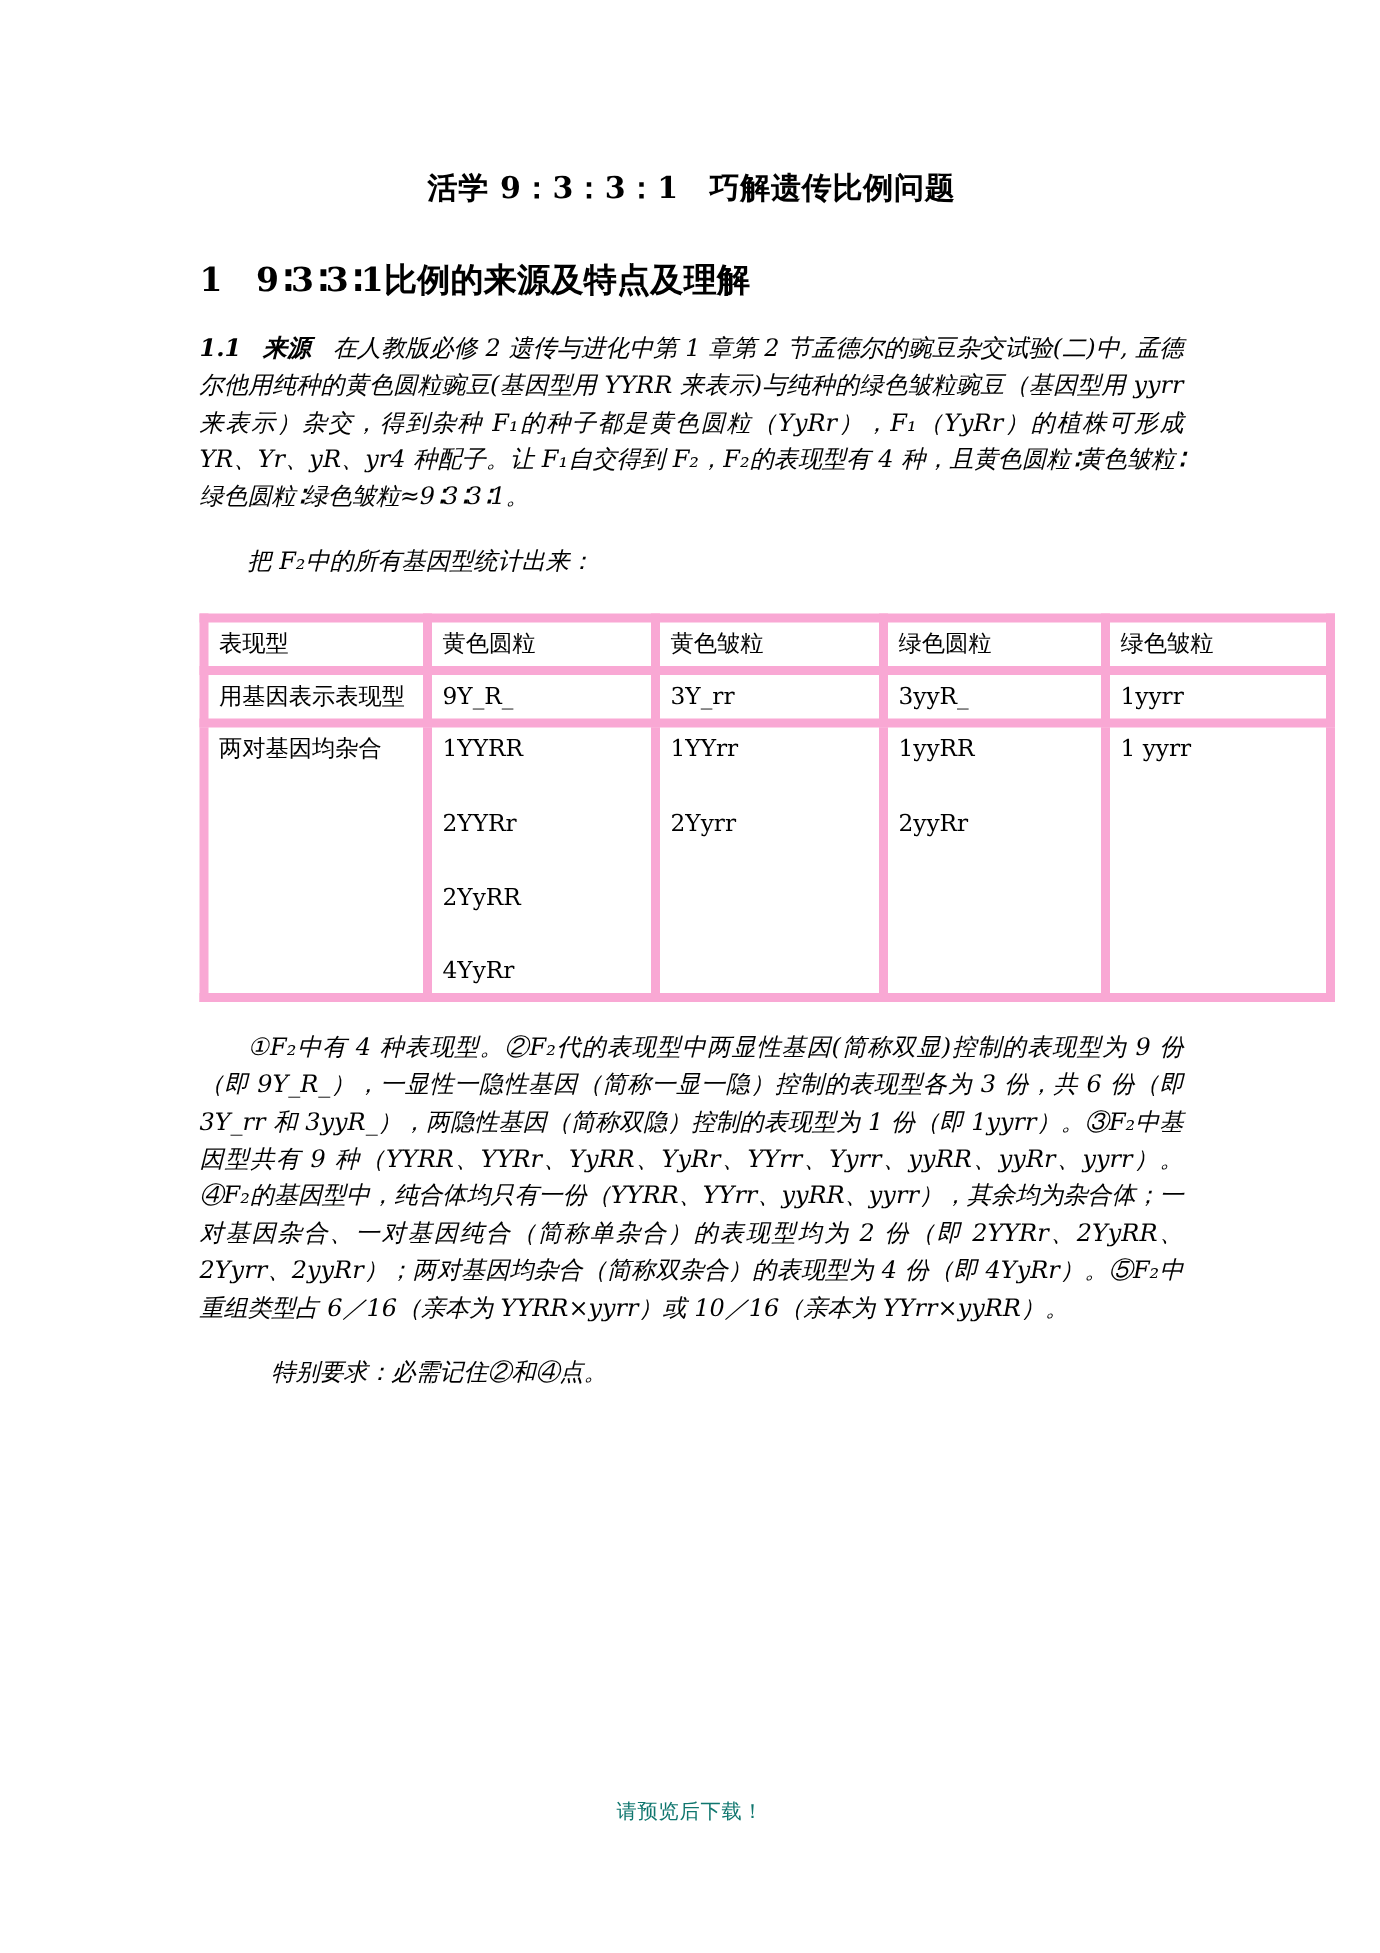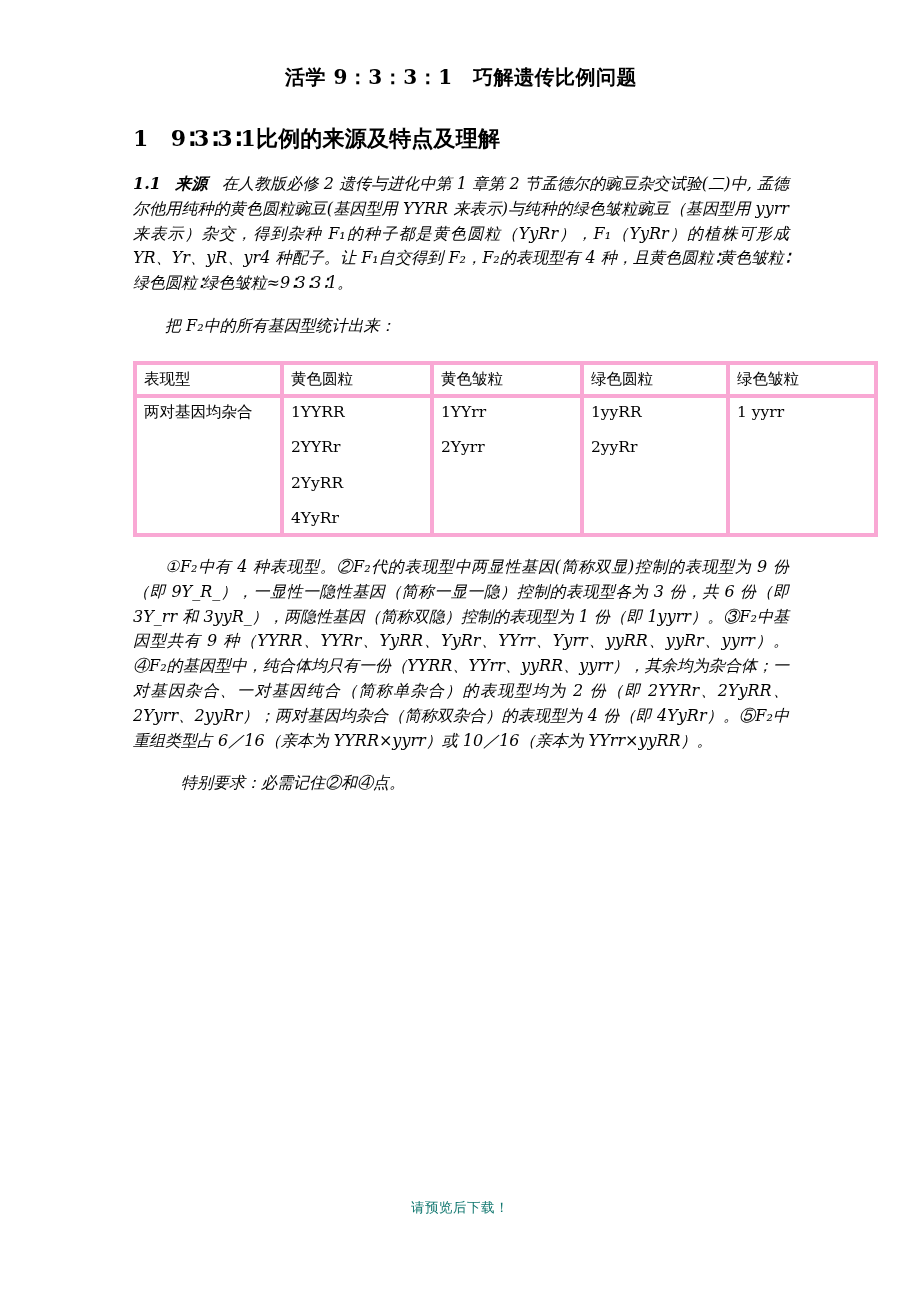--- a/index.html
+++ b/index.html
@@ -20,21 +20,21 @@
     box-sizing: border-box;
   }
   .content {
     position: absolute;
     left: 133px;
     top: 0;
     width: 656px;
   }
   .doc-title {
     margin: 0;
-    padding-top: 64px;
+    padding-top: 112px;
     text-align: center;
     font-size: 20px;
     font-weight: bold;
     letter-spacing: 0.5px;
     font-family: "DejaVu Serif", "Liberation Serif", serif;
   }
   .h2 {
     margin: 0;
     padding-top: 33px;
     font-size: 22px;
@@ -65,34 +65,34 @@
   .sp { display: inline-block; width: 0.9em; }
   .sp-lg { display: inline-block; width: 1.6em; }
 
   table.gtable {
     border-collapse: collapse;
     width: 656px;
     margin-top: 22px;
     table-layout: fixed;
   }
   table.gtable td {
-    border: 4px solid #f9a8d4;
+    border: 6px solid #f9a8d4;
     vertical-align: top;
     padding: 3px 6px 3px 7px;
     font-size: 15.5px;
     line-height: 1.5;
     font-family: "DejaVu Serif", "Liberation Serif", serif;
   }
   table.gtable td.c0 { width: 130px; }
   table.gtable td.c1 { width: 133px; }
   table.gtable td.c2 { width: 133px; }
   table.gtable td.c3 { width: 129px; }
   table.gtable td.c4 { width: 131px; }
   .cellline { display: block; }
-  .cellline + .cellline { margin-top: 12px; }
+  .cellline + .cellline { margin-top: 26px; }
   .latin {
     font-family: "DejaVu Serif", "Liberation Serif", serif;
   }
   .footer-note {
     position: absolute;
     left: 0;
     top: 1199px;
     width: 920px;
     text-align: center;
     font-size: 13.5px;
@@ -119,20 +119,27 @@
     <table class="gtable">
       <tbody>
         <tr>
           <td class="c0">表现型</td>
           <td class="c1">黄色圆粒</td>
           <td class="c2">黄色皱粒</td>
           <td class="c3">绿色圆粒</td>
           <td class="c4">绿色皱粒</td>
         </tr>
         <tr>
+          <td class="c0">用基因表示表现型</td>
+          <td class="c1 latin">9Y_R_</td>
+          <td class="c2 latin">3Y_rr</td>
+          <td class="c3 latin">3yyR_</td>
+          <td class="c4 latin">1yyrr</td>
+        </tr>
+        <tr>
           <td class="c0">两对基因均杂合</td>
           <td class="c1 latin">
             <span class="cellline">1YYRR</span>
             <span class="cellline">2YYRr</span>
             <span class="cellline">2YyRR</span>
             <span class="cellline">4YyRr</span>
           </td>
           <td class="c2 latin">
             <span class="cellline">1YYrr</span>
             <span class="cellline">2Yyrr</span>

